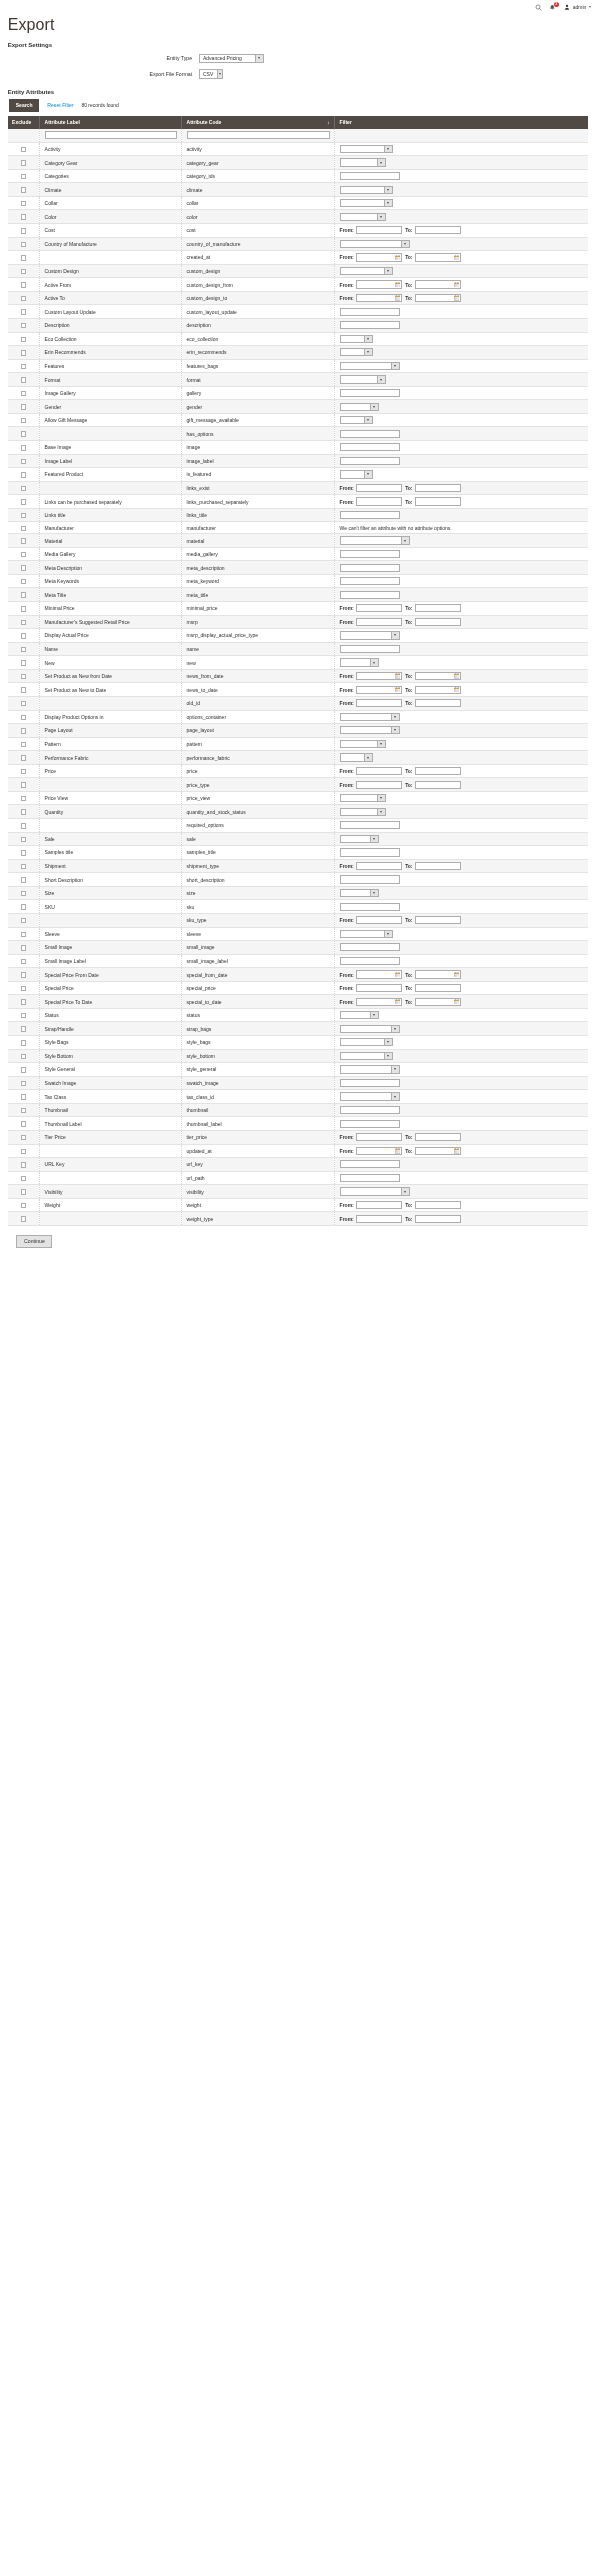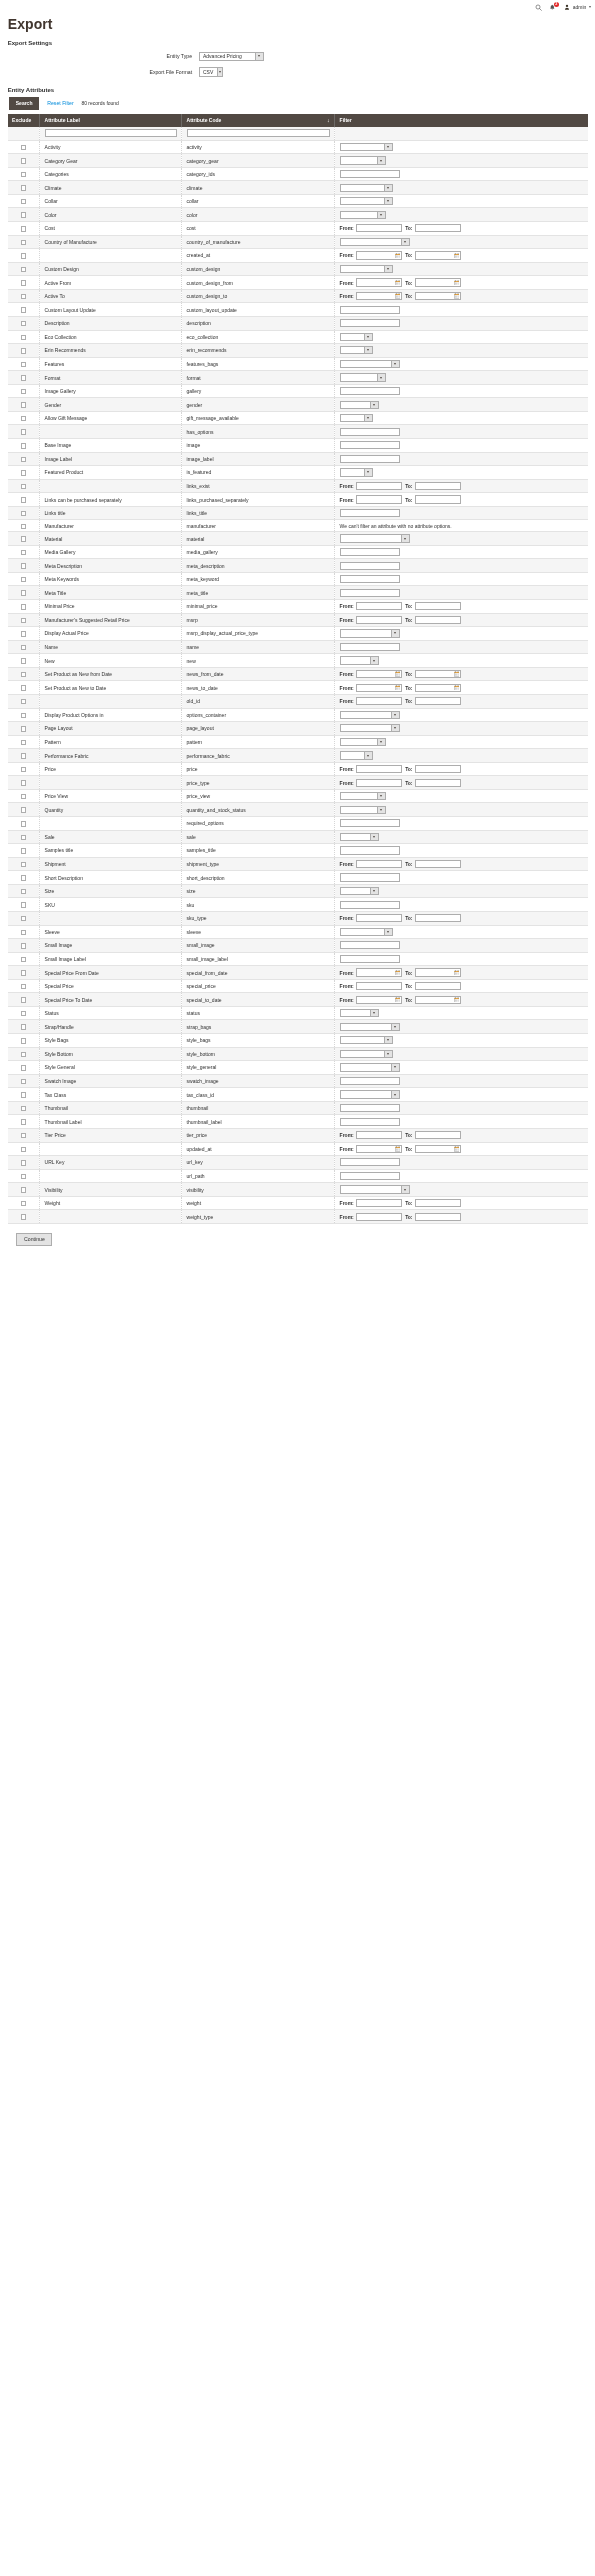--- a/index.html
+++ b/index.html
@@ -43,21 +43,21 @@
   .admin-user .caret {
     width: 0; height: 0;
     border-left: 1.6px solid transparent;
     border-right: 1.6px solid transparent;
     border-top: 2.2px solid #555;
   }
 
   
   .page-wrap { padding: 0 7.7px 0 7.7px; }
   h1.page-title {
-    font-size: 14px; font-weight: bold;
+    font-size: 16px; font-weight: normal;
     color: #41362f; margin: 2.2px 0 7.7px 0;
     letter-spacing: 0.1px;
   }
 
   .section-title {
     font-size: 6px; font-weight: bold;
     color: #303030; margin: 0 0 5.5px 0;
   }
   .section-title.attrs { margin-top: 10px; margin-bottom: 4.4px; }
 

